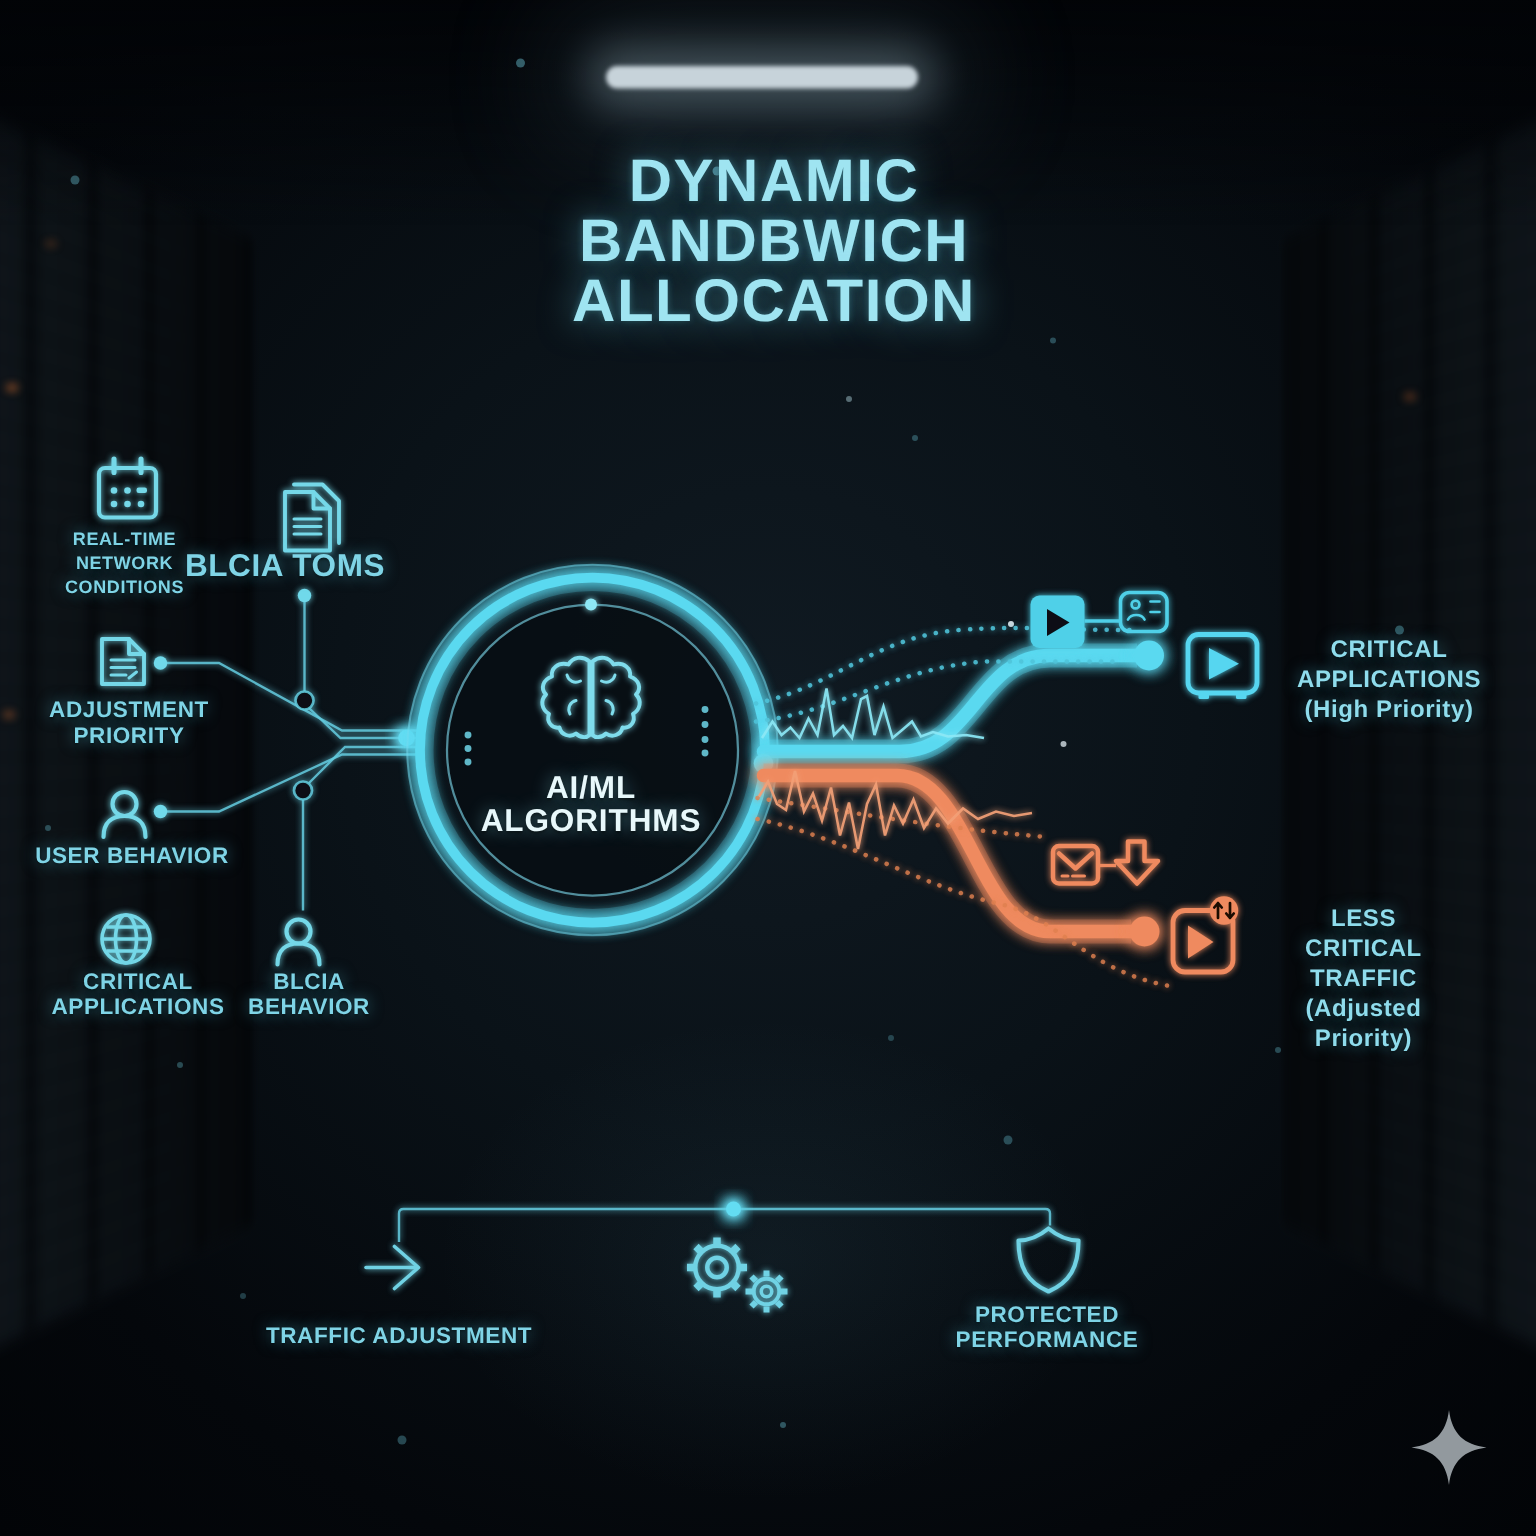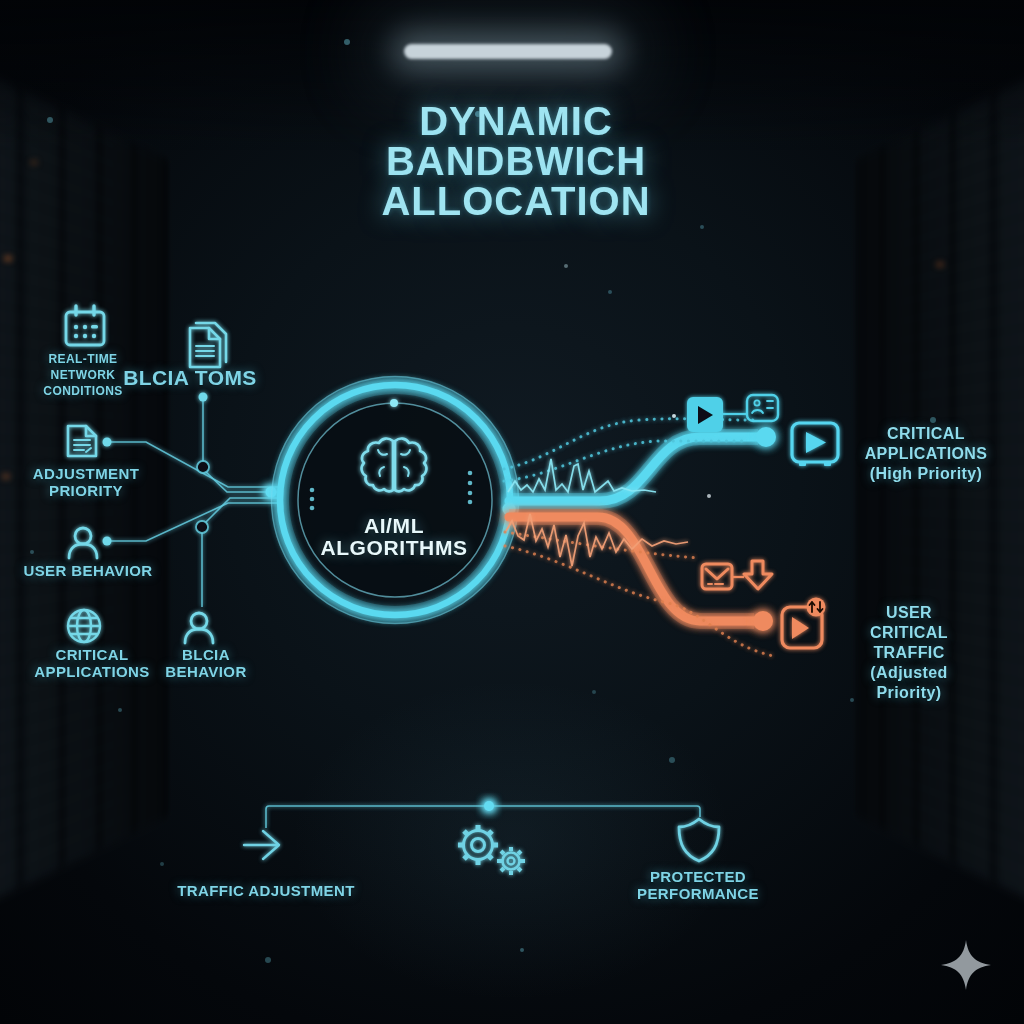--- a/index.html
+++ b/index.html
@@ -289,19 +289,19 @@
   <div class="lbl" id="lbl-critical-apps">CRITICAL
 APPLICATIONS</div>
   <div class="lbl" id="lbl-user-behavior-2">BLCIA
 BEHAVIOR</div>
 
   <div class="lbl" id="lbl-core">AI/ML
 ALGORITHMS</div>
 
   <div class="lbl" id="lbl-out-high">CRITICAL APPLICATIONS
 (High Priority)</div>
-  <div class="lbl" id="lbl-out-low">USER CRITICAL TRAFFIC
+  <div class="lbl" id="lbl-out-low">LESS CRITICAL TRAFFIC
 (Adjusted Priority)</div>
 
   <div class="lbl" id="lbl-dyn-adj">TRAFFIC ADJUSTMENT</div>
   <div class="lbl" id="lbl-protected">PROTECTED
 PERFORMANCE</div>
 </div>
 
 </body></html>

